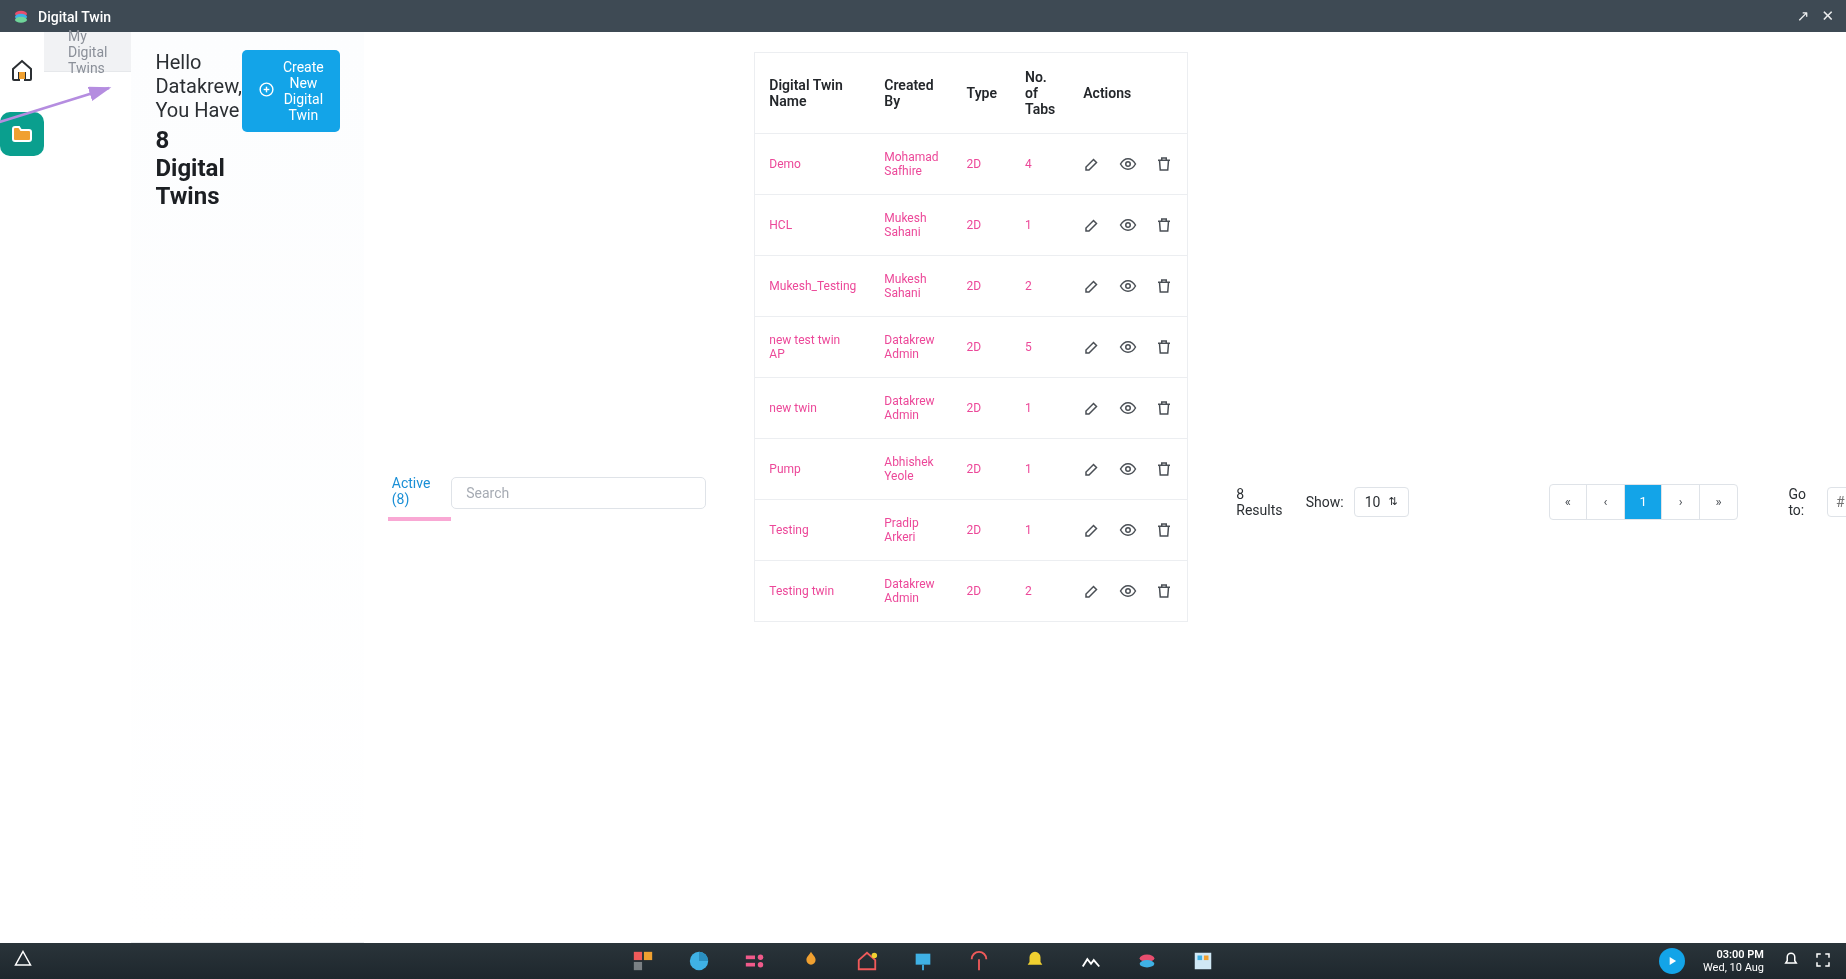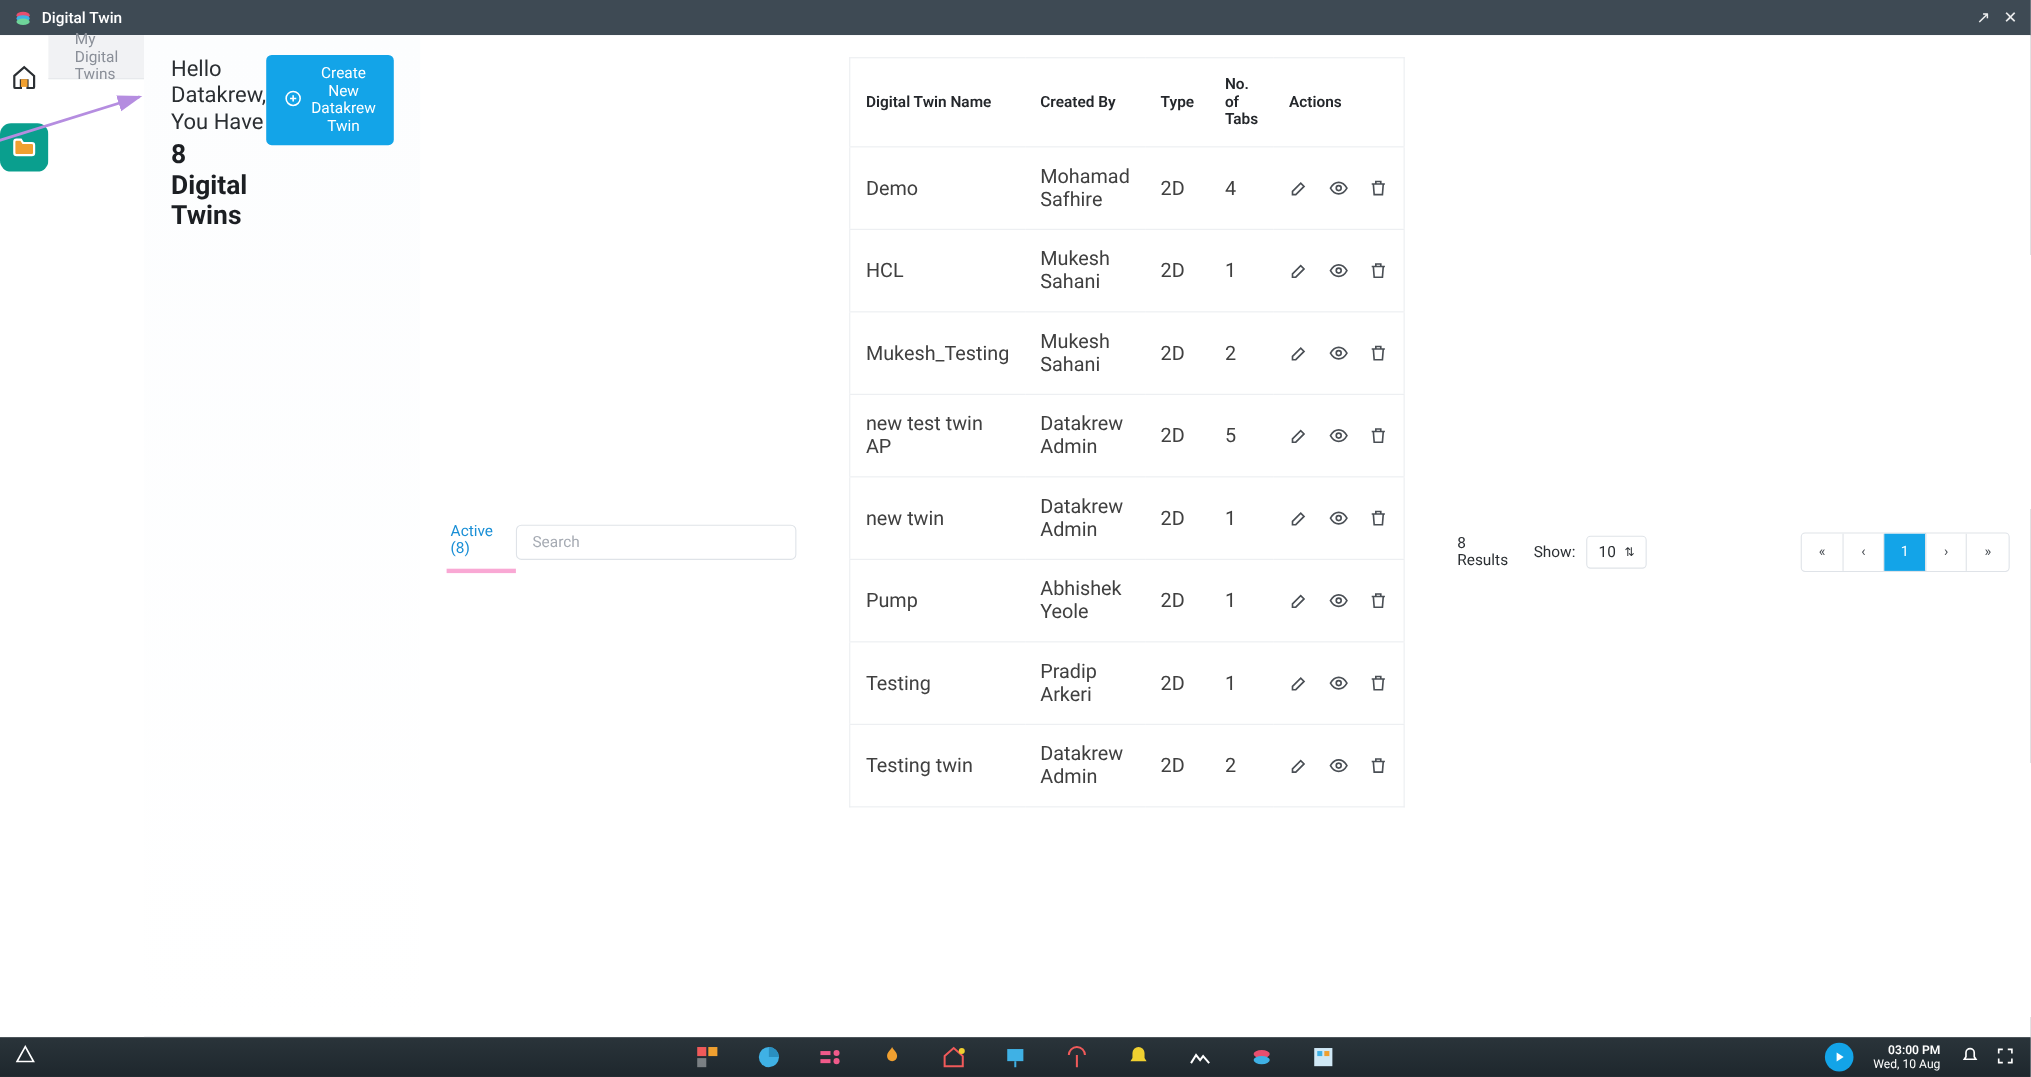--- a/index.html
+++ b/index.html
@@ -37,21 +37,21 @@
 .tabs-row { display: flex; align-items: center; padding: 10px 24px 0 24px; }
 .tab-active { color: #1a8fd6; font-size: 14px; padding: 10px 4px; border-bottom: 4px solid #f9a8d4; cursor: pointer; }
 .tabs-row .spacer { flex: 1; }
 .search { height: 32px; width: 272px; border: 1px solid #dfe3e8; border-radius: 5px; padding: 0 14px; font-size: 14px; color: #8b5cf6; }
 .search::placeholder { color: #a6abb3; }
 
 
 .table-wrap { padding: 20px 24px 0 24px; }
 table { width: 100%; border-collapse: collapse; border: 1px solid #eceef1; border-radius: 4px; }
 thead th { text-align: left; font-size: 14px; font-weight: 600; padding: 16px 14px; border-bottom: 1px solid #eceef1; color: #24272b; }
-tbody td { font-size: 18px; padding: 16px 14px; border-bottom: 1px solid #eceef1; color: #404040; }
+tbody td { font-size: 12px; padding: 16px 14px; border-bottom: 1px solid #eceef1; color: #ec4899; }
 tbody tr:last-child td { border-bottom: none; }
 .col-name { width: 26%; }
 .col-creator { width: 24%; }
 .col-type { width: 10%; }
 .col-tabs { width: 18%; }
 .col-actions { width: 22%; }
 .actions { display: flex; gap: 18px; color: #555; }
 .actions span { cursor: pointer; display: inline-flex; }
 .actions svg { width: 18px; height: 18px; stroke: #4a4f55; }
 
@@ -126,21 +126,21 @@
         <div class="count">8 Digital Twins</div>
       </div>
       <button class="btn-primary">
         <span>
           <svg viewBox="0 0 24 24" fill="none" stroke="#fff" stroke-width="2">
               <circle cx="12" cy="12" r="9"></circle>
               <line x1="12" y1="8" x2="12" y2="16"></line>
               <line x1="8" y1="12" x2="16" y2="12"></line>
             </svg>
         </span>
-        <span>Create New Datakrew Twin</span>
+        <span>Create New Digital Twin</span>
       </button>
       <svg class="arrow-annot" width="150" height="54" viewBox="0 0 150 54">
         <defs>
             <marker id="ah" markerWidth="10" markerHeight="10" refX="8" refY="3" orient="auto">
               <path d="M0,0 L0,6 L9,3 z" fill="#b58de0"></path>
             </marker>
           </defs>
         <line x1="0" y1="48" x2="135" y2="6" stroke="#b58de0" stroke-width="2.5" marker-end="url(#ah)"></line>
       </svg>
     </div>

